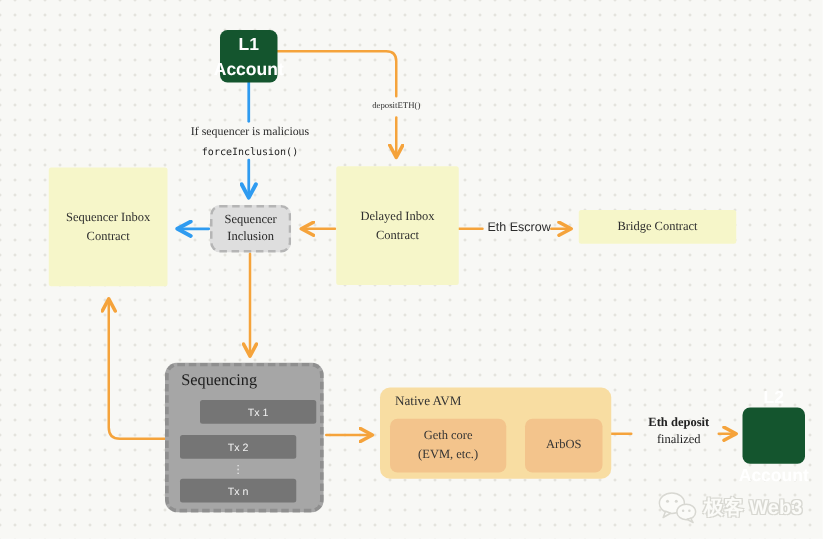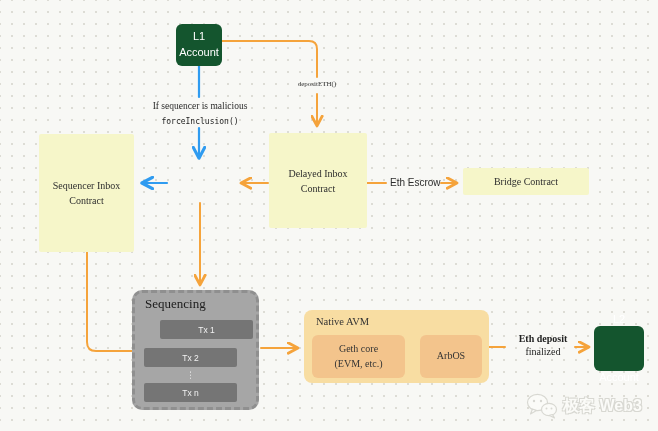--- a/index.html
+++ b/index.html
@@ -18,22 +18,23 @@
   .abs{position:absolute;box-sizing:border-box;}
   
   .ybox{
     background:#f6f6c9;border-radius:2px;
     display:flex;flex-direction:column;align-items:center;justify-content:center;
     color:#2e2e2e;font-size:10px;line-height:1.5;text-align:center;
   }
   .greenbox{
     background:#14552e;border-radius:6px;
     display:flex;flex-direction:column;align-items:center;justify-content:center;
-    color:#ffffff;font-family:"Liberation Sans", sans-serif;font-size:11px;line-height:1.45;
+    color:#ffffff;font-family:"Liberation Sans", sans-serif;font-size:14px;line-height:1.45;
     text-align:left;
+    font-weight:bold;
   }
   .graybox{
     background:#dedede;border:2px dashed #b5b5b5;border-radius:8px;
     display:flex;flex-direction:column;align-items:center;justify-content:center;
     color:#262626;font-size:10px;line-height:1.45;text-align:center;
   }
   .seqbox{
     background:#a6a6a6;border:3px dashed #8f8f8f;border-radius:10px;
   }
   .seq-title{position:absolute;left:10px;top:3px;font-size:13px;color:#1c1c1c;}
@@ -109,25 +110,29 @@
     <span>Account</span>
   </div>
 
   <div class="abs lbl lbl-malicious" style="left:126px;top:101px;">
     <div>If sequencer is malicious</div>
     <div class="lbl-mono">forceInclusion()</div>
   </div>
 
   <div class="abs lbl lbl-deposit" style="left:285px;top:80px;">depositETH()</div>
 
-  <div class="abs ybox" style="left:39px;top:134px;width:95px;height:118px;">
+  <div class="abs ybox" style="left:39px;top:134px;width:95px;height:95px;">
     <span>Sequencer Inbox</span>
     <span>Contract</span>
   </div>
 
+  <div class="abs graybox" style="left:168px;top:164px;width:65px;height:38px;">
+    <span>Sequencer</span>
+    <span>Inclusion</span>
+  </div>
 
   <div class="abs ybox" style="left:269px;top:133px;width:98px;height:95px;">
     <span>Delayed Inbox</span>
     <span>Contract</span>
   </div>
 
   <div class="abs lbl lbl-escrow" style="left:390px;top:177px;">Eth Escrow</div>
 
   <div class="abs ybox" style="left:463px;top:168px;width:126px;height:27px;">
     <span>Bridge Contract</span>

